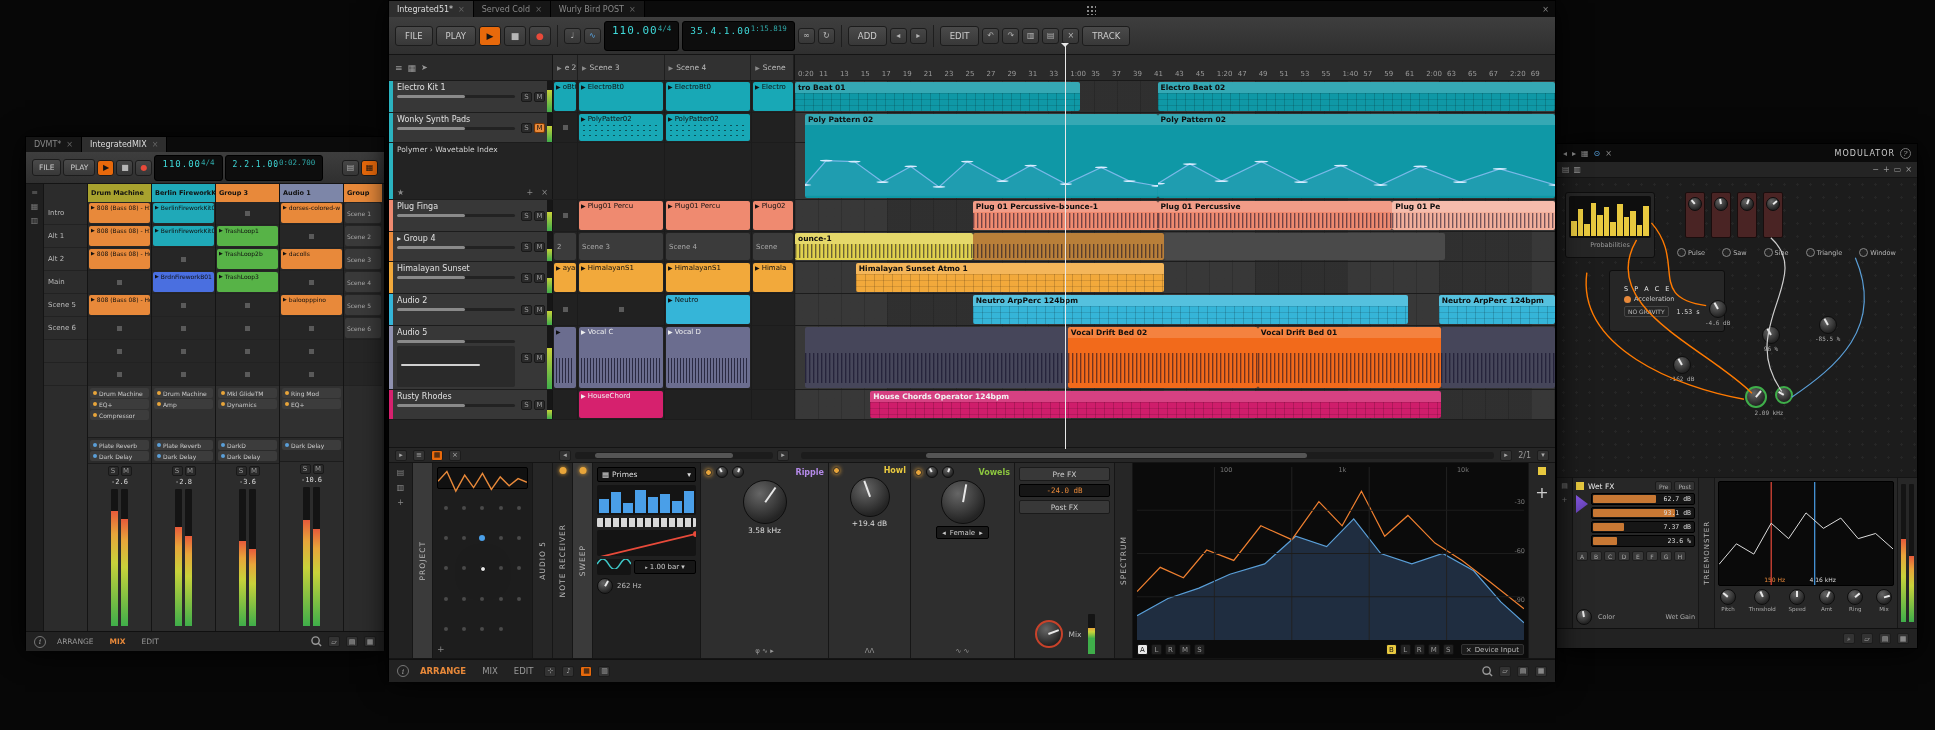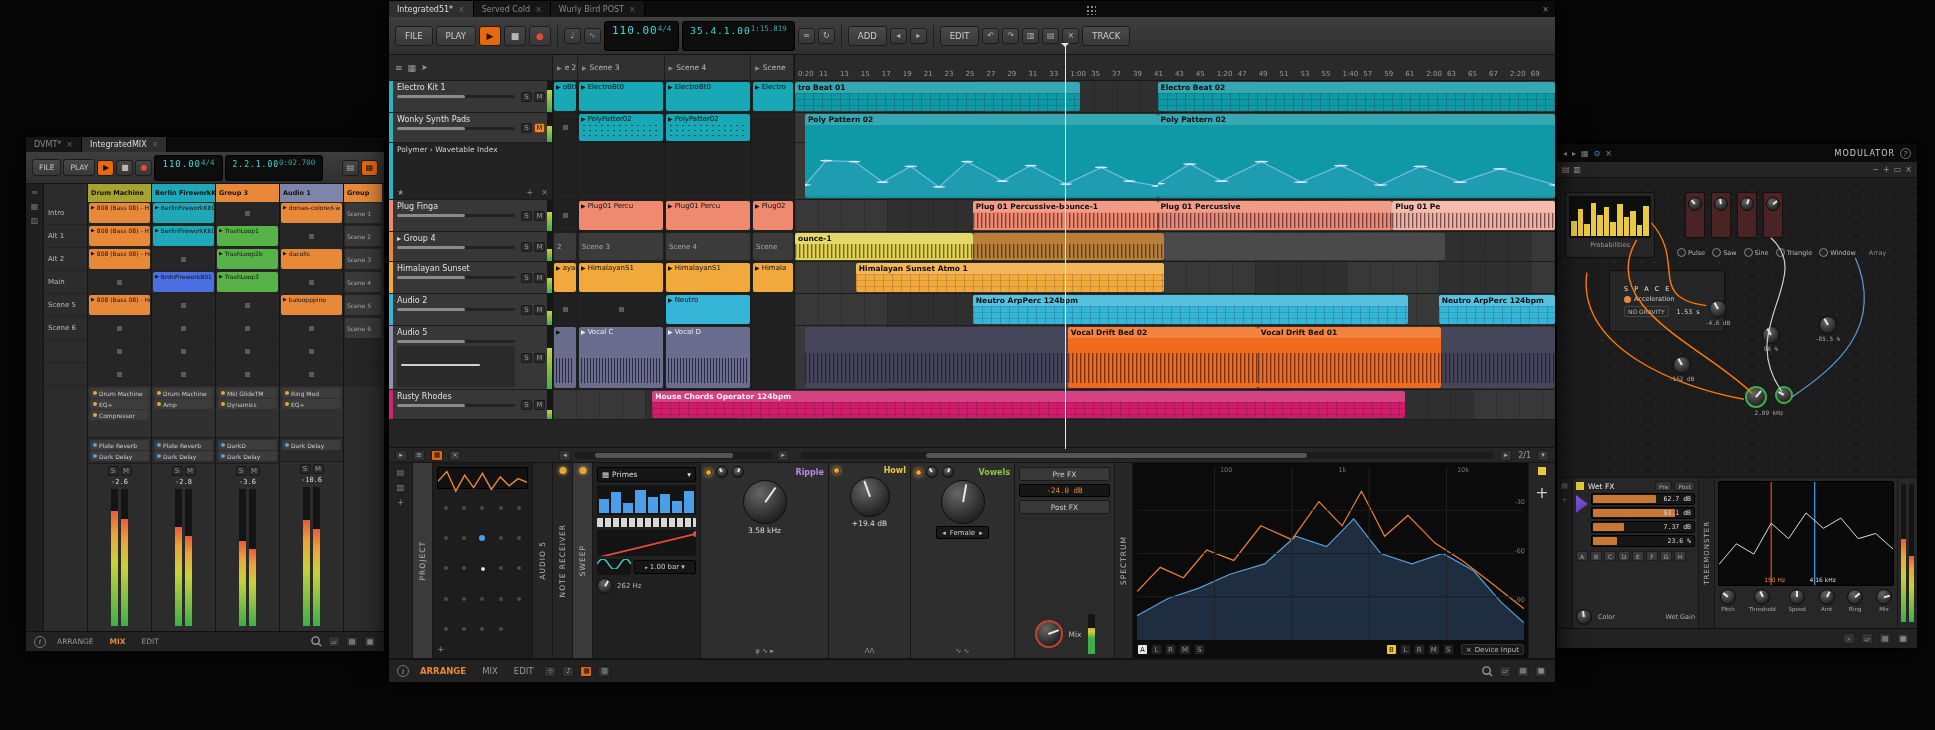--- a/index.html
+++ b/index.html
@@ -172,21 +172,21 @@
 .mbar{width:7px;background:#141414;position:relative;border-radius:1px}
 .mbar i{position:absolute;bottom:0;left:0;right:0;background:linear-gradient(to top,#3fae4a 0%,#c8d23a 55%,#e8a53a 80%,#e85a3a 100%)}
 
 #r-toolrow{height:16px;background:#242424;border-bottom:1px solid #141414;display:flex;align-items:center;gap:4px;padding:0 5px;font-size:8px;color:#999}
 #r-canvas{position:relative;height:300px;background:radial-gradient(#262626 1px,transparent 1.2px);background-size:13px 13px;background-color:#1c1c1c;overflow:hidden;border-bottom:1px solid #141414}
 .mod{position:absolute;background:#262626;border:1px solid #0e0e0e;border-radius:3px}
 .mod .blk{background:#0e0e0e;border-radius:2px;margin:3px;display:flex;align-items:flex-end;gap:1px;padding:2px}
 .mod .blk i{flex:1;background:#e8c93f}
 .modlbl{font-size:6.5px;color:#9a9a9a;text-align:center;padding-bottom:2px}
 .tile{position:absolute;width:20px;height:46px;background:#4a2424;border:1px solid #1a0d0d;border-radius:2px;display:flex;align-items:flex-start;justify-content:center;padding-top:4px}
-.wavesel{position:absolute;display:flex;gap:7px;font-size:6.5px;color:#b8b8b8;align-items:center}
+.wavesel{position:absolute;display:flex;gap:17px;font-size:6.5px;color:#b8b8b8;align-items:center}
 .wavesel .wopt{display:flex;align-items:center;gap:2px}
 .wavesel .wopt::before{content:"";width:7px;height:7px;border-radius:50%;border:1.5px solid #888;background:#222}
 .spacemod{padding:14px;font-size:6.5px;color:#ccc}
 .spacemod .t{letter-spacing:2px;color:#e8e8e8;font-size:6.5px}
 .ngrav{margin-top:3px;border:1px solid #444;border-radius:2px;padding:1px 3px;display:inline-block;font-size:6px;color:#bbb}
 .cknob{position:absolute;display:flex;flex-direction:column;align-items:center;gap:1px}
 .cknob .kv{font-size:6px;color:#aaa;font-family:"DejaVu Sans Mono",monospace}
 #r-device{height:150px;display:flex;background:#272727}
 .rdicons{width:16px;background:#1f1f1f;border-right:1px solid #141414;display:flex;flex-direction:column;align-items:center;gap:6px;padding:4px 0;font-size:7px;color:#777}
 .rdwet{width:126px;border-right:1px solid #161616;display:flex;flex-direction:column;padding:3px;gap:2px}
@@ -738,20 +738,31 @@
           <div class="ctr">
             <div class="smb">
               <b>S</b>
               <b>M</b>
             </div>
           </div>
           <div class="mtr">
             <i style="height: 30%;"></i>
           </div>
         </div>
+        <div class="rl">
+          <div class="lcell" style="width: 25px;"></div>
+          <div class="lcell" style="width: 87px;">
+            <div class="lclip lt" style="background: rgb(214, 33, 110);">
+              <span class="tri">▶</span>
+              <span>HouseChord</span>
+            </div>
+          </div>
+          <div class="lcell" style="width: 87px;"></div>
+          <div class="lcell" style="width: 43px;"></div>
+        </div>
         <div class="ra">
           <div class="aclip grid lt" style="left: 9.9%; width: 75.1%; background: rgb(207, 29, 107);">
             <div class="lb">House Chords Operator 124bpm</div>
           </div>
         </div>
       </div>
     </div>
   <div id="m-playhead" style="left: 675.748px;"></div>
   <div id="m-footer">
     <div class="z1">

